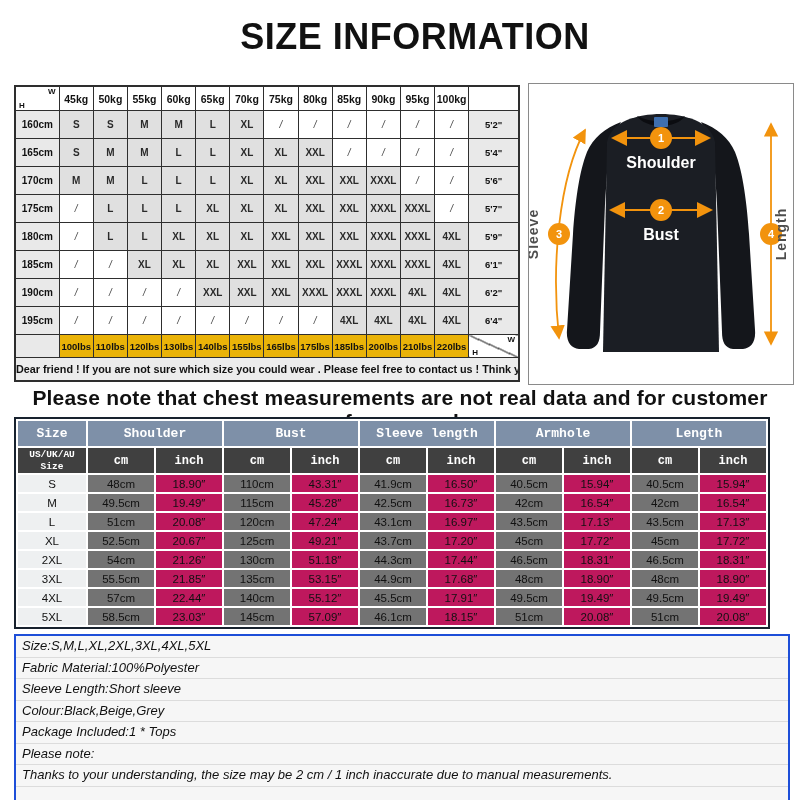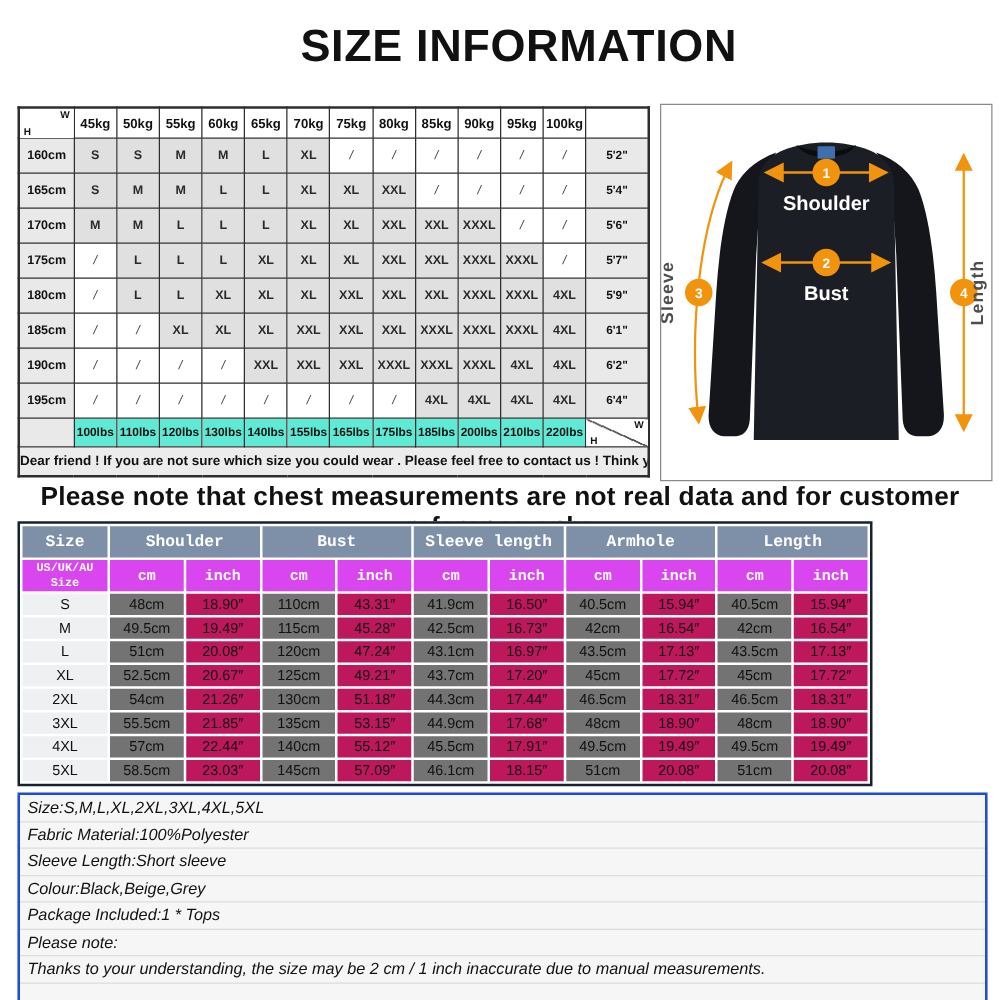--- a/index.html
+++ b/index.html
@@ -14,40 +14,40 @@
                table-layout:fixed;border:2px solid #2e2e2e;}
   .size-matrix td{border:1px solid #2e2e2e;text-align:center;padding:0;overflow:hidden;
                   white-space:nowrap;font-size:10px;}
   .size-matrix tr.hdr td{height:23px;font-weight:600;font-size:10.5px;background:#fff;}
   .size-matrix tr.mrow td{height:27px;}
   .size-matrix tr.lrow td{height:22px;}
   .size-matrix td.hl{background:#e9e9e9;font-weight:600;}
   .size-matrix td.val{background:#e0e0e0;font-weight:700;color:#2a2a2a;}
   .size-matrix td.empty{background:#fff;font-style:italic;color:#444;}
   .size-matrix td.imp{background:#e9e9e9;font-weight:600;font-size:9.5px;}
-  .size-matrix td.lbs{background:#5eead4;font-weight:600;font-size:9.5px;}
+  .size-matrix td.lbs{background:#eab308;font-weight:600;font-size:9.5px;}
   .size-matrix td.note{background:#ececec;font-size:10.8px;font-weight:600;height:22px;}
   .size-matrix td.diag{position:relative;background:
       linear-gradient(to top right,#fff calc(50% - .7px),#555 calc(50% - .7px),
                       #555 calc(50% + .7px),#fff calc(50% + .7px));}
   .size-matrix .dw{position:absolute;top:0;right:3px;font-size:8px;font-weight:700;}
   .size-matrix .dh{position:absolute;bottom:0;left:3px;font-size:8px;font-weight:700;}
 
   
   .ref-note{position:absolute;top:386px;left:0;width:100%;text-align:center;
             font-size:21px;font-weight:600;letter-spacing:.2px;}
 
   
-  .mt-wrap{position:absolute;top:417px;left:14px;width:684px;border:2px solid #18222e;
+  .mt-wrap{position:absolute;top:417px;left:14px;width:756px;border:2px solid #18222e;
            background:#fff;box-sizing:border-box;}
   .mt{width:100%;border-collapse:separate;border-spacing:2px;table-layout:fixed;}
   .mt th,.mt td{padding:0;overflow:hidden;white-space:nowrap;}
   .mt th.g{background:#7e90a8;color:#fff;font-family:"Liberation Mono",monospace;
            font-weight:700;font-size:13px;height:25px;}
-  .mt th.sub{background:#d946ef;color:#fff;font-family:"Liberation Mono",monospace;
+  .mt th.sub{background:#404040;color:#fff;font-family:"Liberation Mono",monospace;
              font-weight:700;font-size:12px;height:25px;}
   .mt th.us{font-size:9.5px;line-height:1.2;}
   .mt td{height:17px;font-size:11.5px;text-align:center;}
   .mt td.sz{background:#eef0f1;}
   .mt td.cm{background:#737373;}
   .mt td.in{background:#be185d;}
 
   
   .info-box{position:absolute;top:634px;left:14px;width:776px;height:192px;
             border:2px solid #1d4ed8;background:#f6f6f6;box-sizing:border-box;

